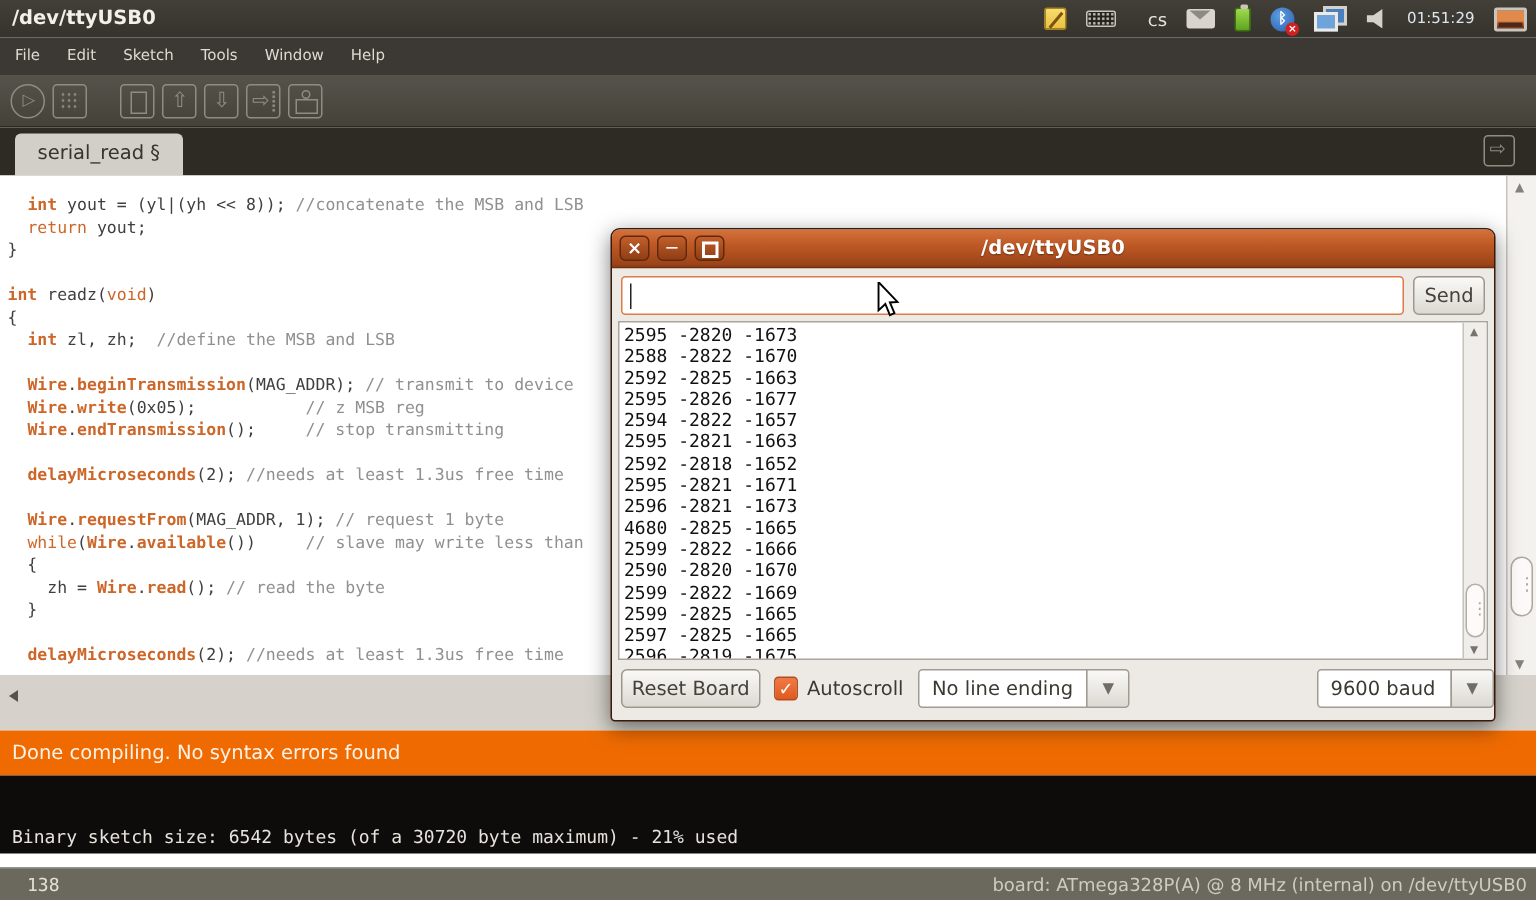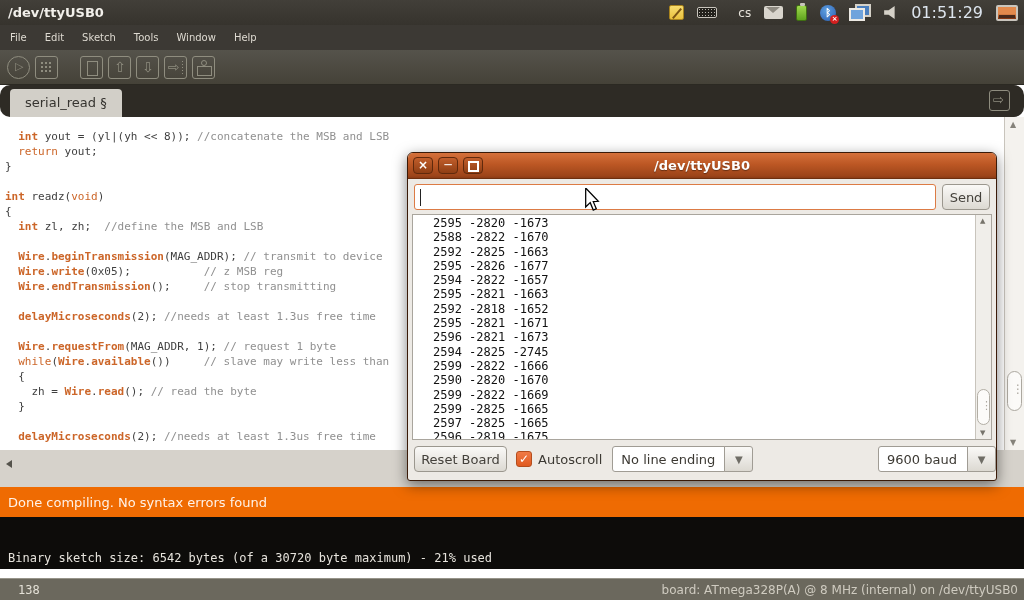--- a/index.html
+++ b/index.html
@@ -27,21 +27,21 @@
   .ti-batt::before { content:""; position:absolute; left:3px; top:-3px; width:5px; height:3px; background:#C9C5BD; border-radius:1px; }
   .ti-bt { width:16px; height:16px; border-radius:50%; background:radial-gradient(circle at 40% 35%, #5D9FE0, #2A5CAE); color:#fff; font-size:10px; font-weight:bold; text-align:center; line-height:16px; }
   .ti-bt::after { content:"×"; position:absolute; right:-3px; bottom:-3px; width:9px; height:9px; border-radius:50%;
     background:#D31F1F; color:#fff; font-size:7px; line-height:9px; text-align:center; font-weight:bold; }
   .ti-net { width:22px; height:17px; }
   .ti-net::before { content:""; position:absolute; right:0; top:0; width:12px; height:9px; background:#4A7FBF; border:2px solid #D5D1C8; }
   .ti-net::after { content:""; position:absolute; left:0; bottom:0; width:12px; height:9px; background:#6FA3DC; border:2px solid #EDEAE4; }
   .ti-vol { width:14px; height:13px; background:#D5D1C8;
     clip-path:polygon(0 32%, 32% 32%, 75% 0, 75% 100%, 32% 68%, 0 68%); }
   .ti-vol::after { content:""; position:absolute; right:0; top:3px; width:3px; height:7px; border-right:2px solid #D5D1C8; border-radius:50%; }
-  #clock { color:#DDE5EE; font-size:16px; }
+  #clock { color:#DDE5EE; font-size:10px; }
   .ti-session { width:22px; height:16px; border:2px solid #C9C5BD; border-radius:2px;
     background:linear-gradient(#E2894C 55%, #7E2F0C); }
   .ti-session::after { content:""; position:absolute; left:1px; bottom:1px; right:1px; height:3px; background:#48291B; }
   
   #menu-bar { position:absolute; left:0; top:25px; width:1024px; height:25px;
     background:#3C3934; display:flex; align-items:center; padding-left:1px; }
   .mi { color:#DFDBD2; font-size:10px; padding:4px 9px; cursor:default; }
   
   #toolbar { position:absolute; left:0; top:50px; width:1024px; height:35px;
     background:linear-gradient(#55534B,#454238); border-bottom:1px solid #2B2922;
@@ -54,21 +54,21 @@
   .tb-new { margin-left:17px; }
   .tb-new::before { content:""; position:absolute; left:6px; top:4px; width:9px; height:13px; border:1px solid #8F8D7F; }
   .tb-open::before { content:"⇧"; position:absolute; left:5px; top:2px; font-size:14px; }
   .tb-save::before { content:"⇩"; position:absolute; left:5px; top:2px; font-size:14px; }
   .tb-upload::before { content:"⇨"; position:absolute; left:3px; top:2px; font-size:14px; }
   .tb-upload::after { content:""; position:absolute; right:2px; top:3px; bottom:3px; width:3px;
     background-image:radial-gradient(#8F8D7F 0.8px, transparent 1px); background-size:3px 3px; }
   .tb-serial-monitor::before { content:""; position:absolute; left:4px; top:9px; width:13px; height:8px; border:1px solid #8F8D7F; }
   .tb-serial-monitor::after { content:""; position:absolute; left:8px; top:3px; width:4px; height:4px; border:1px solid #8F8D7F; border-radius:50%; }
   
-  #tab-bar { position:absolute; left:0; top:85px; width:1024px; height:32px; background:#2E2B25;border-radius:10px; }
+  #tab-bar { position:absolute; left:0; top:85px; width:1024px; height:32px; background:#2E2B25; }
   #tab-active { position:absolute; left:10px; bottom:0; background:#D2CFC8; color:#363430;
     font-size:13px; padding:6px 15px 7px 15px; border-radius:4px 4px 0 0; }
   #tab-nav { position:absolute; right:14px; top:5px; width:21px; height:21px; border:1px solid #8F8D7F; border-radius:3px; color:#8F8D7F; }
   #tab-nav::before { content:"⇨"; position:absolute; left:3px; top:1px; font-size:13px; }
   
   #editor { position:absolute; left:0; top:117px; width:1004px; height:333px; background:#FFFFFF; overflow:hidden; }
   #code { padding:12px 0 0 5px; font-family:"DejaVu Sans Mono", monospace; font-size:11px; line-height:15px; color:#3F3F3F; }
   .cl { white-space:pre; height:15px; }
   .sg-k { color:#CC6629; font-weight:bold; }
   .sg-o { color:#CC6629; }
@@ -105,21 +105,21 @@
     background:linear-gradient(#C25E2B,#8F3E14); color:#fff; text-align:center; line-height:15px; font-size:12px; font-weight:bold; }
   .wb-max::before { content:""; display:inline-block; width:7px; height:7px; border:2px solid #fff; margin-top:3px; }
   #sw-title { position:absolute; left:0; right:0; text-align:center; color:#FFFFFF; font-weight:bold; font-size:13px; text-shadow:0 1px 1px rgba(0,0,0,.4); }
   #sw-inputrow { display:flex; align-items:center; padding:5px 6px 4px 6px; }
   #sw-input { flex:1; height:26px; background:#fff; border:1px solid #DC7B45; border-radius:3px; position:relative; }
   #sw-input .caret { position:absolute; left:5px; top:4px; width:1px; height:17px; background:#222; }
   .gtk-btn { height:26px; background:linear-gradient(#FAF9F7,#DCD9D2); border:1px solid #9B978E; border-radius:4px;
     color:#44413B; font-size:13px; display:flex; align-items:center; justify-content:center; }
   #sw-send { width:48px; margin-left:6px; }
   #sw-textarea { flex:1; margin:0 4px; background:#fff; border:1px solid #A9A59D; position:relative; overflow:hidden; }
-  #sw-lines { padding:1px 0 0 20px; font-family:"DejaVu Sans Mono", monospace; font-size:12px; line-height:14.3px; color:#111; }
+  #sw-lines { padding:1px 0 0 3px; font-family:"DejaVu Sans Mono", monospace; font-size:12px; line-height:14.3px; color:#111; }
   #sw-scroll { position:absolute; right:0; top:0; bottom:0; width:16px; background:#F0EEEA; border-left:1px solid #C8C4BC; }
   #sw-scroll .up { position:absolute; top:2px; left:4px; font-size:7px; color:#76736B; }
   #sw-scroll .down { position:absolute; bottom:2px; left:4px; font-size:7px; color:#76736B; }
   #sw-thumb { position:absolute; left:1px; bottom:14px; width:13px; height:36px; background:#FCFBF9; border:1px solid #B2AEA5; border-radius:7px; }
   #sw-thumb::before { content:"⋮"; position:absolute; left:3px; top:9px; color:#ACA8A0; font-size:11px; }
   #sw-controls { height:40px; display:flex; align-items:center; padding:0 0 2px 6px; }
   #sw-reset { width:93px; }
   #sw-check { width:16px; height:16px; margin-left:9px; border:1px solid #B44D1D; border-radius:3px;
     background:linear-gradient(#F07A45,#E05A20); color:#fff; font-size:12px; font-weight:bold; line-height:14px; text-align:center; }
   #sw-autoscroll-label { margin-left:6px; font-size:13px; color:#3C3933; }
@@ -247,21 +247,21 @@
       <div id="sw-lines">
           <div>2595 -2820 -1673</div>
           <div>2588 -2822 -1670</div>
           <div>2592 -2825 -1663</div>
           <div>2595 -2826 -1677</div>
           <div>2594 -2822 -1657</div>
           <div>2595 -2821 -1663</div>
           <div>2592 -2818 -1652</div>
           <div>2595 -2821 -1671</div>
           <div>2596 -2821 -1673</div>
-          <div>2594 -2825 -2745</div>
+          <div>4680 -2825 -1665</div>
           <div>2599 -2822 -1666</div>
           <div>2590 -2820 -1670</div>
           <div>2599 -2822 -1669</div>
           <div>2599 -2825 -1665</div>
           <div>2597 -2825 -1665</div>
           <div>2596 -2819 -1675</div>
         </div>
       <div id="sw-scroll">
         <span class="up">▲</span>
         <div id="sw-thumb"></div>

